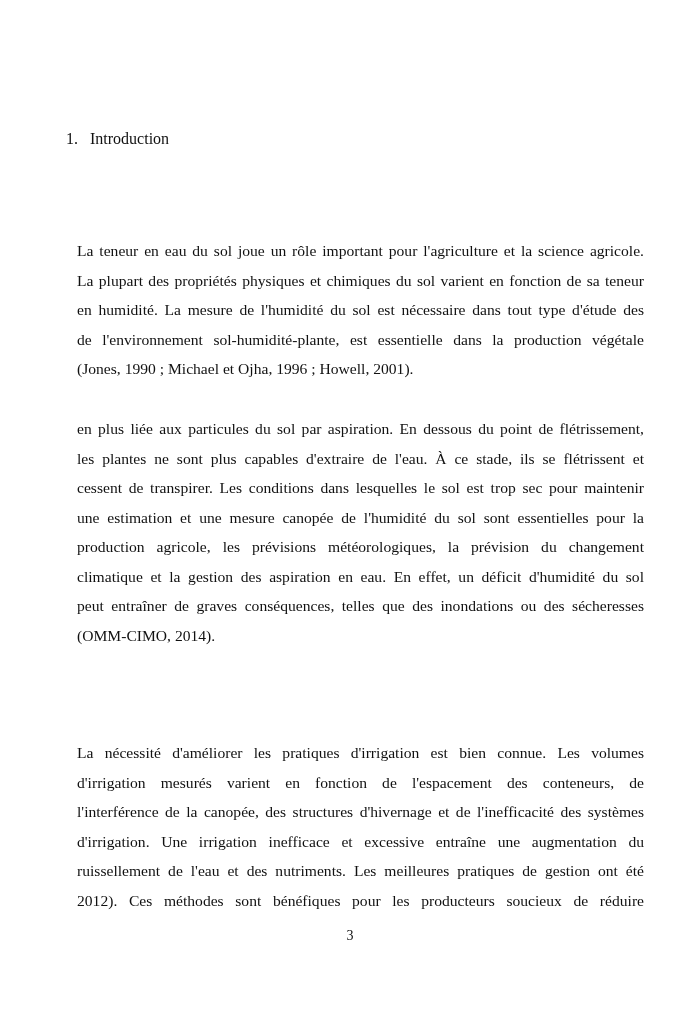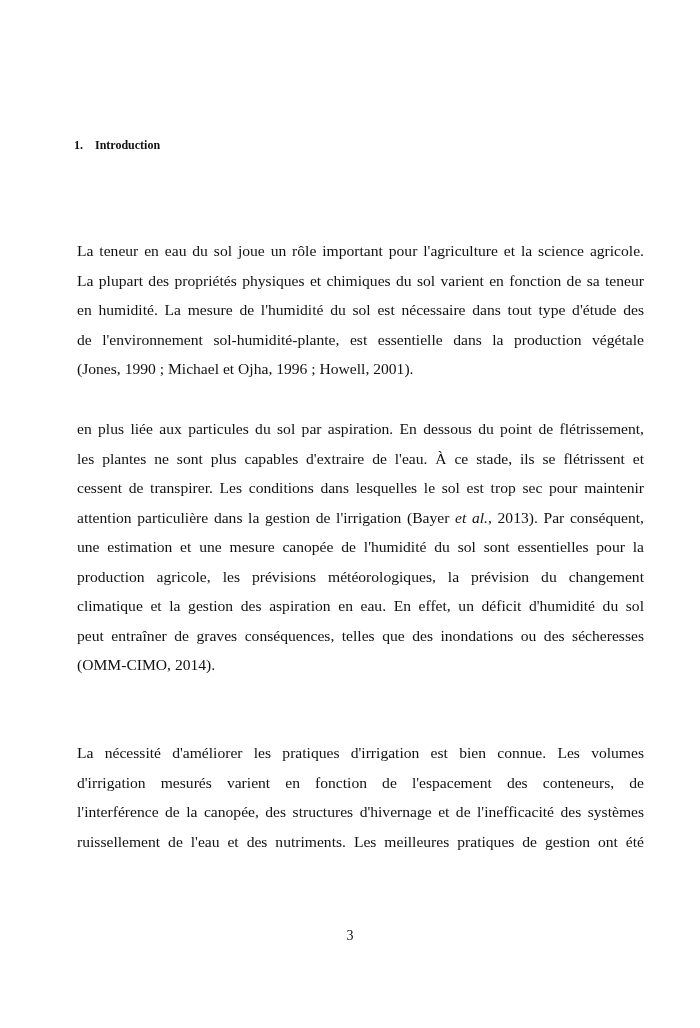--- a/index.html
+++ b/index.html
@@ -1,18 +1,18 @@
 <!DOCTYPE html>
 <html><head>
 <meta charset="utf-8">
 <style>
   html, body { margin: 0; padding: 0; background: #ffffff; }
   body { width: 700px; height: 1028px; position: relative; overflow: hidden;
          font-family: "Liberation Serif", "DejaVu Serif", serif; color: #111111; }
-  .heading { position: absolute; left: 66px; top: 130px; font-size: 12px; font-weight: bold; margin: 8px; }
+  .heading { position: absolute; left: 66px; top: 130px; font-size: 16px; font-weight: normal; margin: 0; }
   .heading .num { margin-right: 12px; }
   .para { position: absolute; left: 66px; width: 567px; margin: 11px; font-size: 15.6px; }
   .ln { display: block; text-align: justify; text-align-last: justify; height: 29.5px; overflow: hidden; }
   .ln.last { text-align-last: left; }
   #p1 { top: 231px; }
   #p2 { top: 409px; }
   #p3 { top: 733px; }
   .page-number { position: absolute; left: 0; width: 700px; top: 928px; text-align: center; font-size: 14px; margin: 0; }
   i { font-style: italic; }
 </style>
@@ -27,27 +27,28 @@
     <span class="ln">La teneur en eau du sol joue un rôle important pour l'agriculture et la science agricole.</span>
     <span class="ln">La plupart des propriétés physiques et chimiques du sol varient en fonction de sa teneur</span>
     <span class="ln">en humidité. La mesure de l'humidité du sol est nécessaire dans tout type d'étude des</span>
     <span class="ln">de l'environnement sol-humidité-plante, est essentielle dans la production végétale</span>
     <span class="ln last">(Jones, 1990 ; Michael et Ojha, 1996 ; Howell, 2001).</span>
   </div>
 <div class="para" id="p2">
     <span class="ln">en plus liée aux particules du sol par aspiration. En dessous du point de flétrissement,</span>
     <span class="ln">les plantes ne sont plus capables d'extraire de l'eau. À ce stade, ils se flétrissent et</span>
     <span class="ln">cessent de transpirer. Les conditions dans lesquelles le sol est trop sec pour maintenir</span>
-    <span class="ln">attention particulière dans la gestion de l'irrigation (Bayer <i>et al.</i>, 2013). Par conséquent,</span>
     <span class="ln">une estimation et une mesure canopée de l'humidité du sol sont essentielles pour la</span>
     <span class="ln">production agricole, les prévisions météorologiques, la prévision du changement</span>
     <span class="ln">climatique et la gestion des aspiration en eau. En effet, un déficit d'humidité du sol</span>
     <span class="ln">peut entraîner de graves conséquences, telles que des inondations ou des sécheresses</span>
     <span class="ln last">(OMM-CIMO, 2014).</span>
   </div>
 <div class="para" id="p3">
     <span class="ln">La nécessité d'améliorer les pratiques d'irrigation est bien connue. Les volumes</span>
     <span class="ln">d'irrigation mesurés varient en fonction de l'espacement des conteneurs, de</span>
     <span class="ln">l'interférence de la canopée, des structures d'hivernage et de l'inefficacité des systèmes</span>
+    <span class="ln">d'irrigation. Une irrigation inefficace et excessive entraîne une augmentation du</span>
     <span class="ln">ruissellement de l'eau et des nutriments. Les meilleures pratiques de gestion ont été</span>
+    <span class="ln">2012). Ces méthodes sont bénéfiques pour les producteurs soucieux de réduire</span>
   </div>
 
 <p class="page-number">3</p>
 
 </body></html>

